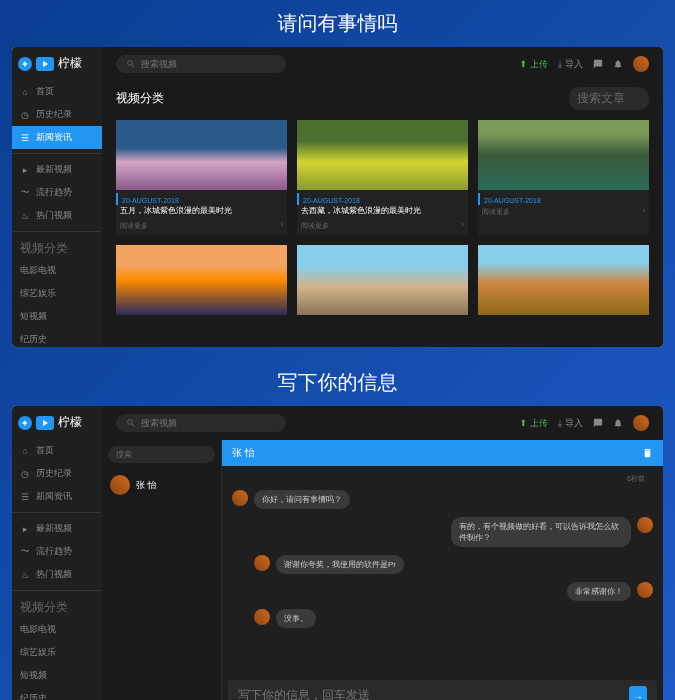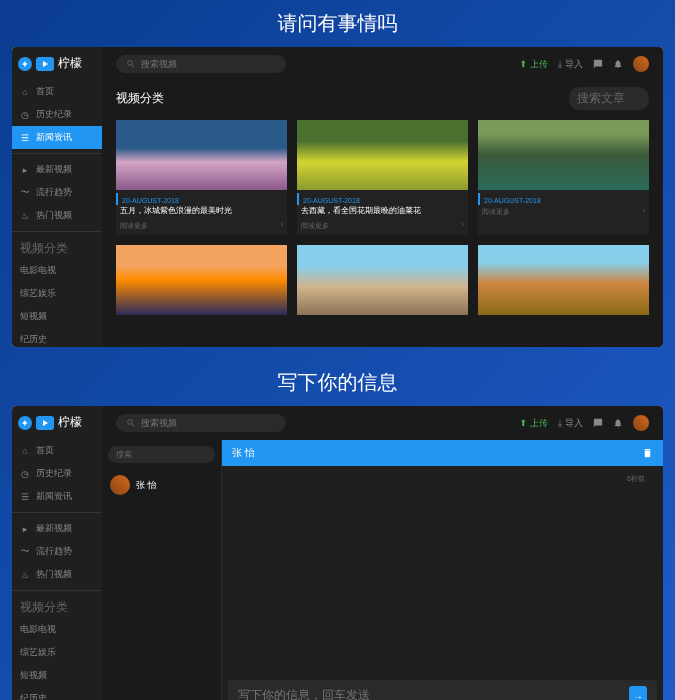--- a/index.html
+++ b/index.html
@@ -163,21 +163,21 @@
     <div class="card-date">20-AUGUST-2018</div>
     <div class="card-title">五月，冰城紫色浪漫的最美时光</div>
     <div class="card-more">
               <span>阅读更多</span>
               <span>›</span>
             </div>
   </div>
           <div class="card">
     <div class="thumb t2"></div>
     <div class="card-date">20-AUGUST-2018</div>
-    <div class="card-title">去西藏，看全国花期最晚的油菜花</div>
+    <div class="card-title">去西藏，冰城紫色浪漫的最美时光</div>
     <div class="card-more">
               <span>阅读更多</span>
               <span>›</span>
             </div>
   </div>
           <div class="card">
     <div class="thumb t3"></div>
     <div class="card-date">20-AUGUST-2018</div>
     <div class="card-more">
               <span>阅读更多</span>
@@ -289,20 +289,42 @@
       </div>
       <div class="chat-col">
         <div class="chat-header">
           <div class="chat-header-name">张 怡</div>
           <svg class="chat-trash" viewBox="0 0 24 24">
               <path d="M6 19a2 2 0 002 2h8a2 2 0 002-2V7H6v12zM19 4h-3.5l-1-1h-5l-1 1H5v2h14V4z"></path>
             </svg>
         </div>
         <div class="chat-body">
           <div class="msg-time">6秒前</div>
+          <div id="msgs">
+              <div class="msg-row left ">
+    <div class="msg-avatar"></div>
+    <div class="msg-bubble">你好，请问有事情吗？</div>
+  </div>
+              <div class="msg-row right ">
+    <div class="msg-avatar"></div>
+    <div class="msg-bubble">有的，有个视频做的好看，可以告诉我怎么软件制作？</div>
+  </div>
+              <div class="msg-row left indent">
+    <div class="msg-avatar"></div>
+    <div class="msg-bubble">谢谢你夸奖，我使用的软件是Pr</div>
+  </div>
+              <div class="msg-row right ">
+    <div class="msg-avatar"></div>
+    <div class="msg-bubble">非常感谢你！</div>
+  </div>
+              <div class="msg-row left indent">
+    <div class="msg-avatar"></div>
+    <div class="msg-bubble">没事。</div>
+  </div>
+            </div>
         </div>
         <div class="chat-input-row">
           <input class="chat-input" placeholder="写下你的信息，回车发送" style="">
           <div class="send-btn"></div>
         </div>
       </div>
     </div>
   </div>
 </div>
 

